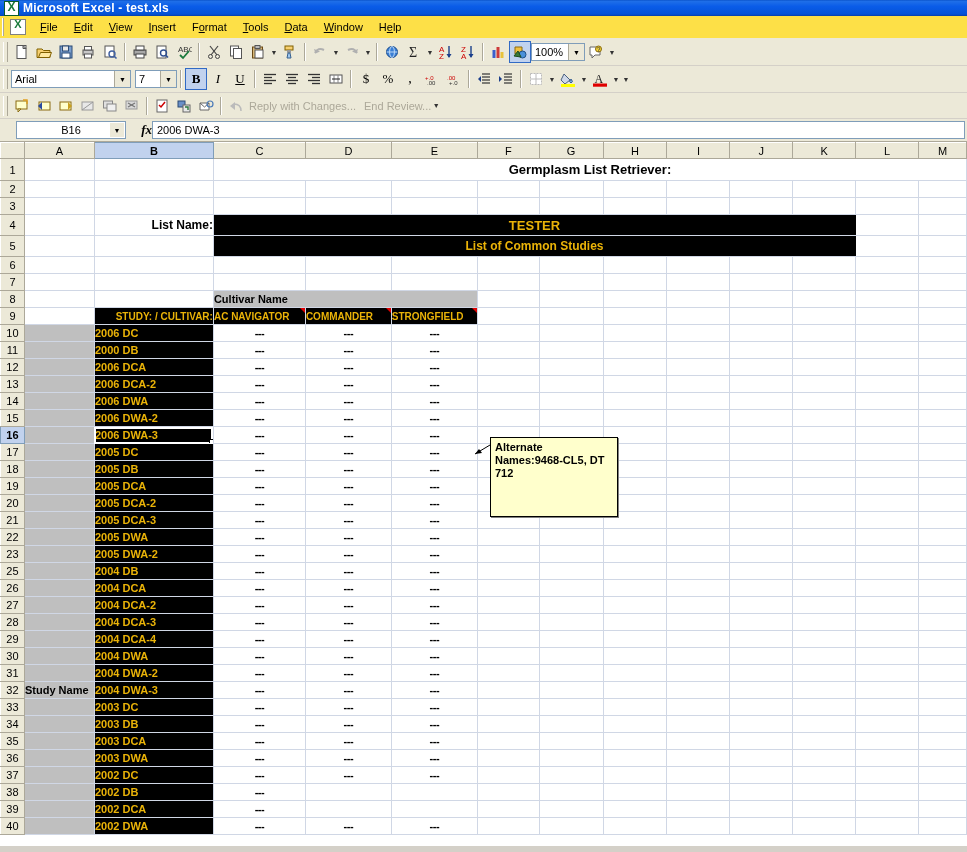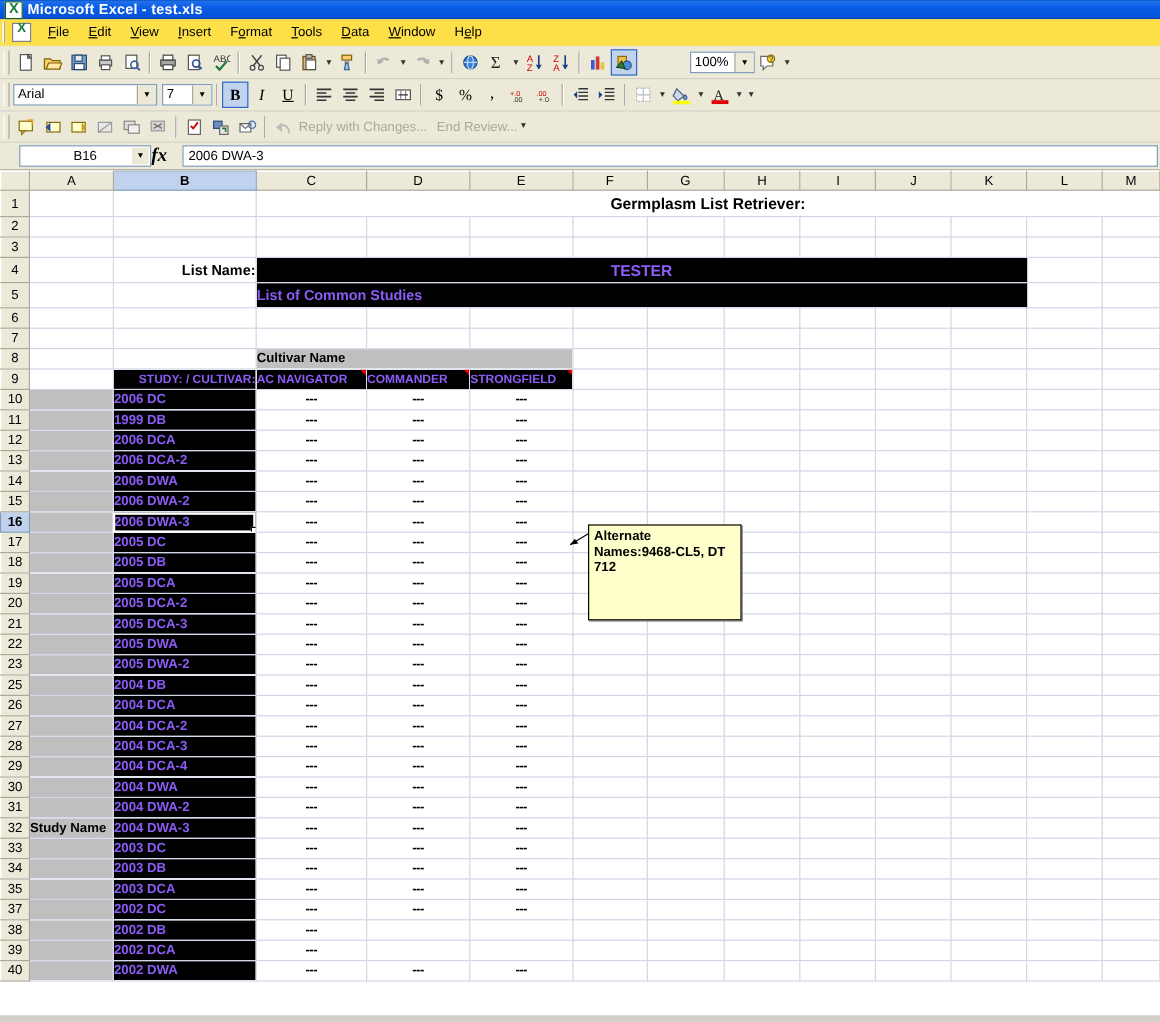--- a/index.html
+++ b/index.html
@@ -58,55 +58,55 @@
   .tbtn.active{border:1px solid #316ac5;background:#c1d2ee;box-sizing:border-box;}
   .tsep{width:1px;height:18px;background:#aca899;margin:0 3px;
     border-right:1px solid #fff;flex:0 0 auto;}
   .tarrow{width:10px;height:22px;display:flex;align-items:center;justify-content:center;
     font-size:7px;color:#333;flex:0 0 auto;}
   .combo{height:18px;background:#fff;border:1px solid #7f9db9;display:flex;align-items:center;
     font-size:11px;padding-left:3px;box-sizing:border-box;flex:0 0 auto;}
   .combo .cb-arrow{margin-left:auto;width:15px;height:16px;background:#ece9d8;
     border-left:1px solid #aca899;display:flex;align-items:center;justify-content:center;
     font-size:7px;}
-  .zoombox{width:54px;margin-left:44px;}
+  .zoombox{width:54px;}
   .fontbox{width:120px;}
   .sizebox{width:42px;}
 
   
   .formulabar{height:22px;background:#ece9d8;display:flex;align-items:center;
     border-bottom:1px solid #aca899;}
   .namebox{width:110px;height:18px;background:#fff;border:1px solid #7f9db9;
     display:flex;align-items:center;justify-content:center;font-size:11px;
     box-sizing:border-box;margin-left:16px;position:relative;}
   .namebox .cb-arrow{position:absolute;right:1px;top:1px;width:14px;height:14px;
     background:#ece9d8;display:flex;align-items:center;justify-content:center;font-size:7px;}
-  .fx{width:26px;text-align:left;font-style:italic;font-family:"Liberation Serif",serif;
-    font-size:16px;font-weight:bold;}
+  .fx{width:26px;text-align:right;font-style:italic;font-family:"Liberation Serif",serif;
+    font-size:13px;font-weight:bold;}
   .fcontent{flex:1;height:18px;background:#fff;border:1px solid #7f9db9;
     display:flex;align-items:center;padding-left:4px;font-size:11px;box-sizing:border-box;
     margin-right:2px;}
 
   
   .gridwrap{position:relative;background:#fff;height:704px;overflow:hidden;}
   table.grid{border-collapse:collapse;table-layout:fixed;}
   table.grid td,table.grid th{padding:0;margin:0;overflow:hidden;white-space:nowrap;}
   .colhead{height:16px;background:#ece9d8;border:1px solid #fff;
     border-right-color:#aca899;border-bottom-color:#aca899;
     text-align:center;font-size:11px;font-weight:normal;color:#000;box-sizing:border-box;}
   .colhead.sel{background:#c1d2ee;border-color:#7f9db9;font-weight:bold;}
   .rowhead{width:24px;height:17px;background:#ece9d8;border:1px solid #fff;
     border-right-color:#aca899;border-bottom-color:#aca899;
     text-align:center;font-size:11px;color:#000;box-sizing:border-box;}
   .rowhead.sel{background:#c1d2ee;border-color:#7f9db9;font-weight:bold;}
   .cell{border-right:1px solid #d0d7e5;border-bottom:1px solid #d0d7e5;
     height:17px;font-size:11px;box-sizing:border-box;background:#fff;}
   .corner{width:24px;height:16px;background:#ece9d8;border:1px solid #fff;
     border-right-color:#aca899;border-bottom-color:#aca899;box-sizing:border-box;}
-  .blk{background:#000;color:#8b5cf6;font-weight:bold;}
+  .blk{background:#000;color:#eab308;font-weight:bold;}
   .gry{background:#bfbfbf;color:#000;font-weight:bold;}
   .ctr{text-align:left;}
   .rt{text-align:right;padding-right:3px;}
   .lf{text-align:left;padding-left:3px;}
   .bold{font-weight:bold;}
   .dash{text-align:center;font-weight:bold;font-size:11px;color:#000;letter-spacing:-0.5px;}
   .selcell{outline:2px solid #fff;outline-offset:-2px;position:relative;}
   .selcell:after{content:"";position:absolute;right:-2px;bottom:-2px;
     width:4px;height:4px;background:#fff;border:1px solid #000;}
   .cmt-mark{position:absolute;top:0;right:0;width:0;height:0;
@@ -116,21 +116,21 @@
   
   .comment{
     position:absolute;left:490px;top:295px;width:128px;height:80px;
     background:#ffffcc;border:1px solid #000;box-shadow:1px 1px 0 #808080;
     font-size:11px;font-weight:bold;padding:3px 4px;box-sizing:border-box;
     line-height:13px;z-index:20;color:#000;
   }
   .comment-line{position:absolute;left:475px;top:300px;width:20px;height:14px;z-index:19;}
   .title-row1{font-size:13px;font-weight:bold;text-align:center;}
   .tester-t{font-size:13px;font-weight:bold;text-align:center;}
-  .tester-s{font-size:12px;font-weight:bold;}
+  .tester-s{font-size:12px;font-weight:bold;text-align:center;}
 </style>
 </head>
 <body>
 
 <div class="titlebar">
   <div class="tb-icon"></div>
   <div class="tb-text">Microsoft Excel - test.xls</div>
 </div>
 
 <div class="menubar">
@@ -716,21 +716,21 @@
           <td class="cell"></td>
           <td class="cell"></td>
           <td class="cell"></td>
           <td class="cell"></td>
           <td class="cell"></td>
           <td class="cell"></td>
         </tr>
         <tr>
           <td class="rowhead">11</td>
           <td class="cell gry ctr"></td>
-          <td class="cell blk lf">1999 DB</td>
+          <td class="cell blk lf">2000 DB</td>
           <td class="cell dash">---</td>
           <td class="cell dash">---</td>
           <td class="cell dash">---</td>
           <td class="cell"></td>
           <td class="cell"></td>
           <td class="cell"></td>
           <td class="cell"></td>
           <td class="cell"></td>
           <td class="cell"></td>
           <td class="cell"></td>
@@ -1085,20 +1085,36 @@
           <td class="cell"></td>
           <td class="cell"></td>
           <td class="cell"></td>
           <td class="cell"></td>
           <td class="cell"></td>
         </tr>
         <tr>
           <td class="rowhead">35</td>
           <td class="cell gry ctr"></td>
           <td class="cell blk lf">2003 DCA</td>
+          <td class="cell dash">---</td>
+          <td class="cell dash">---</td>
+          <td class="cell dash">---</td>
+          <td class="cell"></td>
+          <td class="cell"></td>
+          <td class="cell"></td>
+          <td class="cell"></td>
+          <td class="cell"></td>
+          <td class="cell"></td>
+          <td class="cell"></td>
+          <td class="cell"></td>
+        </tr>
+        <tr>
+          <td class="rowhead">36</td>
+          <td class="cell gry ctr"></td>
+          <td class="cell blk lf">2003 DWA</td>
           <td class="cell dash">---</td>
           <td class="cell dash">---</td>
           <td class="cell dash">---</td>
           <td class="cell"></td>
           <td class="cell"></td>
           <td class="cell"></td>
           <td class="cell"></td>
           <td class="cell"></td>
           <td class="cell"></td>
           <td class="cell"></td>

